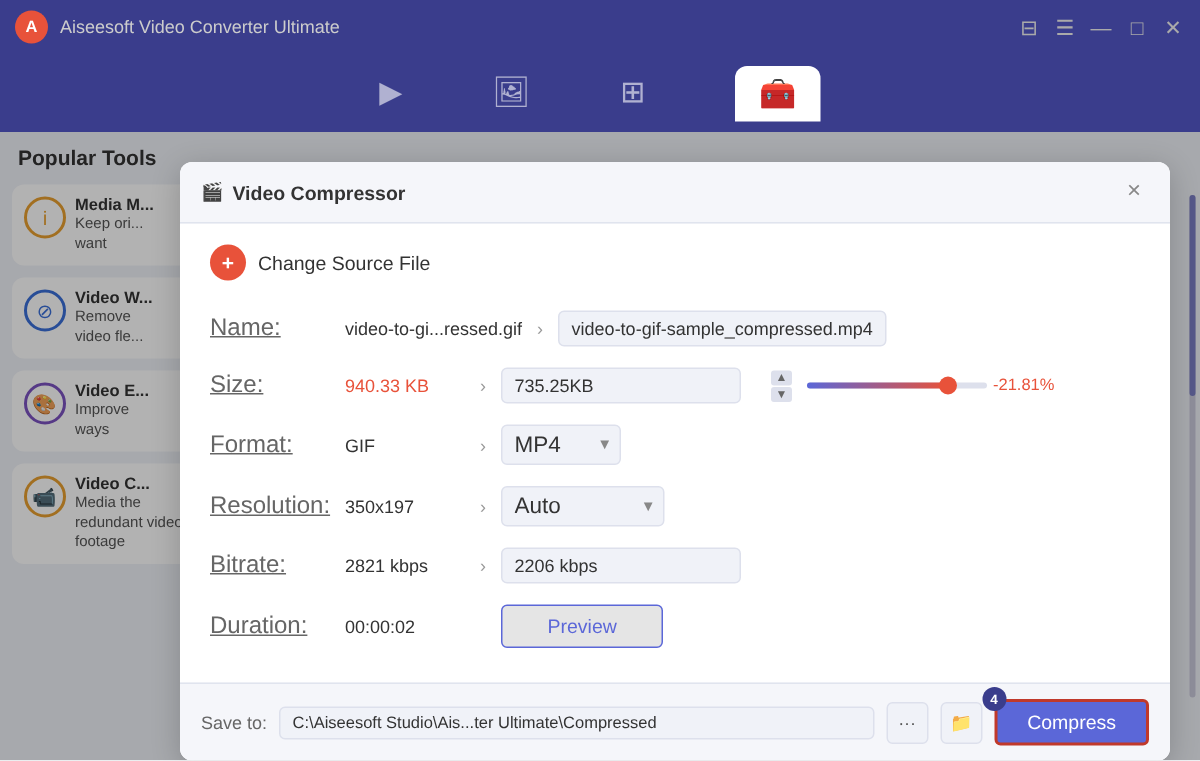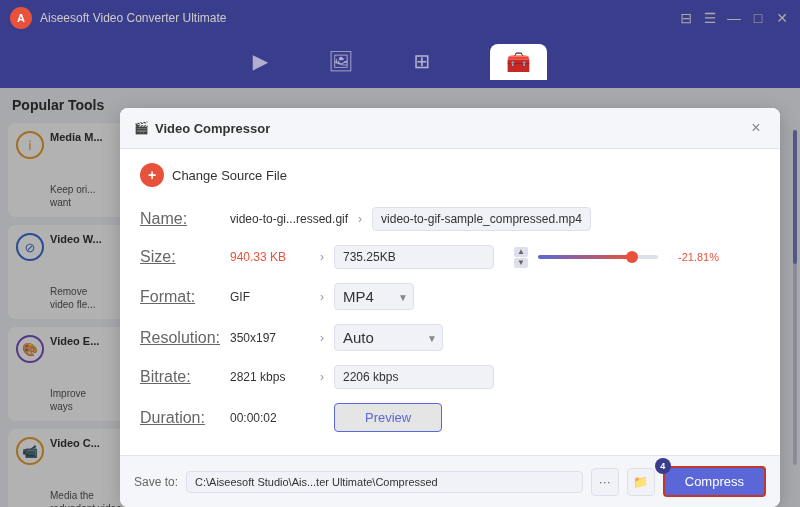--- a/index.html
+++ b/index.html
@@ -139,21 +139,20 @@
       color: #7b52c1;
     }
     .sidebar-item-icon.orange {
       border-color: #e8a030;
       color: #e8a030;
     }
     .sidebar-item-text {
       font-size: 10px;
       color: #555;
       line-height: 1.3;
-      margin-top: 40px;
     }
     .sidebar-item-name {
       font-weight: 600;
       font-size: 11px;
       color: #333;
     }
 
     
     .overlay {
       position: absolute;
@@ -295,21 +294,21 @@
       align-items: center;
       justify-content: center;
       color: #666;
       border-radius: 2px;
     }
 
     
     .slider-container {
       display: flex;
       align-items: center;
-      gap: 20px;
+      gap: 4px;
       flex: 1;
     }
     .slider-track {
       width: 120px;
       height: 4px;
       background: #dde0ec;
       border-radius: 2px;
       position: relative;
     }
     .slider-fill {

